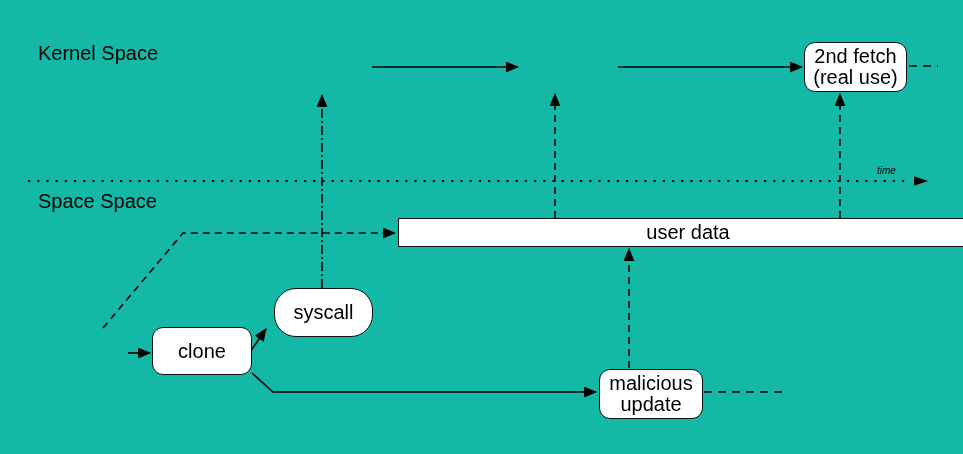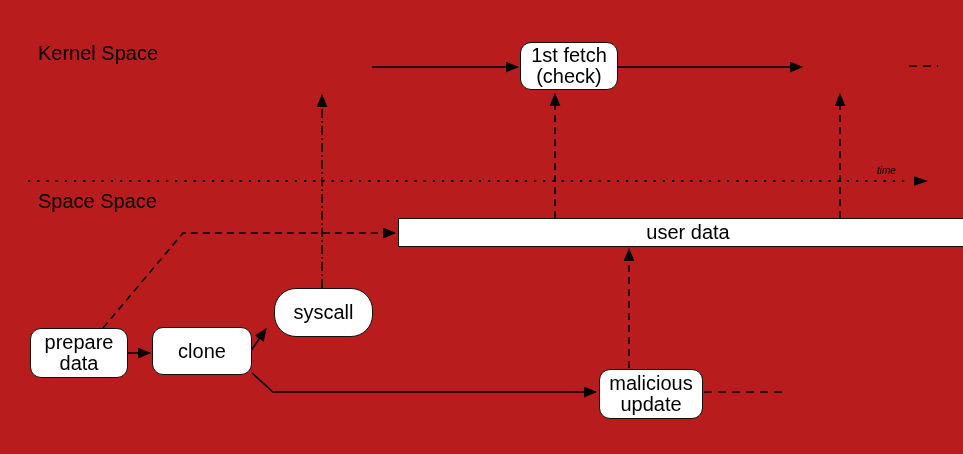--- a/index.html
+++ b/index.html
@@ -1,20 +1,20 @@
 <!DOCTYPE html>
 <html><head>
 <meta charset="utf-8">
 <style>
   html, body { margin: 0; padding: 0; background: #ffffff; }
   .stage {
     position: relative;
     width: 963px;
     height: 454px;
-    background: #b91c1c;
+    background: #14b8a6;
     font-family: "Liberation Sans", sans-serif;
     color: #000;
     overflow: hidden;
   }
   .wires {
     position: absolute;
     left: 0; top: 0;
     width: 963px; height: 454px;
   }
   .node {
@@ -76,24 +76,22 @@
     <path d="M252,373 L273,392 L596,392" stroke="#000" stroke-width="1.6" fill="none" marker-end="url(#arrow)"></path>
 
     <path d="M629,368 L629,249" stroke="#000" stroke-width="1.6" stroke-dasharray="7 5" fill="none" marker-end="url(#arrow)"></path>
     <path d="M704,392 H784" stroke="#000" stroke-width="1.6" stroke-dasharray="8 6" fill="none"></path>
   </svg>
 
   <div class="region-label" style="left:38px; top:42px;">Kernel Space</div>
   <div class="region-label" style="left:38px; top:190px;">Space Space</div>
   <div class="time-label" style="left:877px; top:165px;">time</div>
 
-  <div class="node" style="left:520px; top:42px; width:98px; height:48px;">1st fetch
-(check)</div>
+  <div class="node" style="left:804px; top:42px; width:103px; height:50px;">2nd fetch
+(real use)</div>
 
   <div class="node bar" style="left:398px; top:218px; width:580px; height:29px;">user data</div>
   <div class="node" style="left:274px; top:288px; width:99px; height:49px;border-radius:22px;">syscall</div>
-  <div class="node" style="left:30px; top:328px; width:98px; height:50px;">prepare
-data</div>
   <div class="node" style="left:152px; top:327px; width:100px; height:48px;">clone</div>
   <div class="node" style="left:599px; top:369px; width:104px; height:50px;">malicious
 update</div>
 
 </div>
 
 </body></html>

